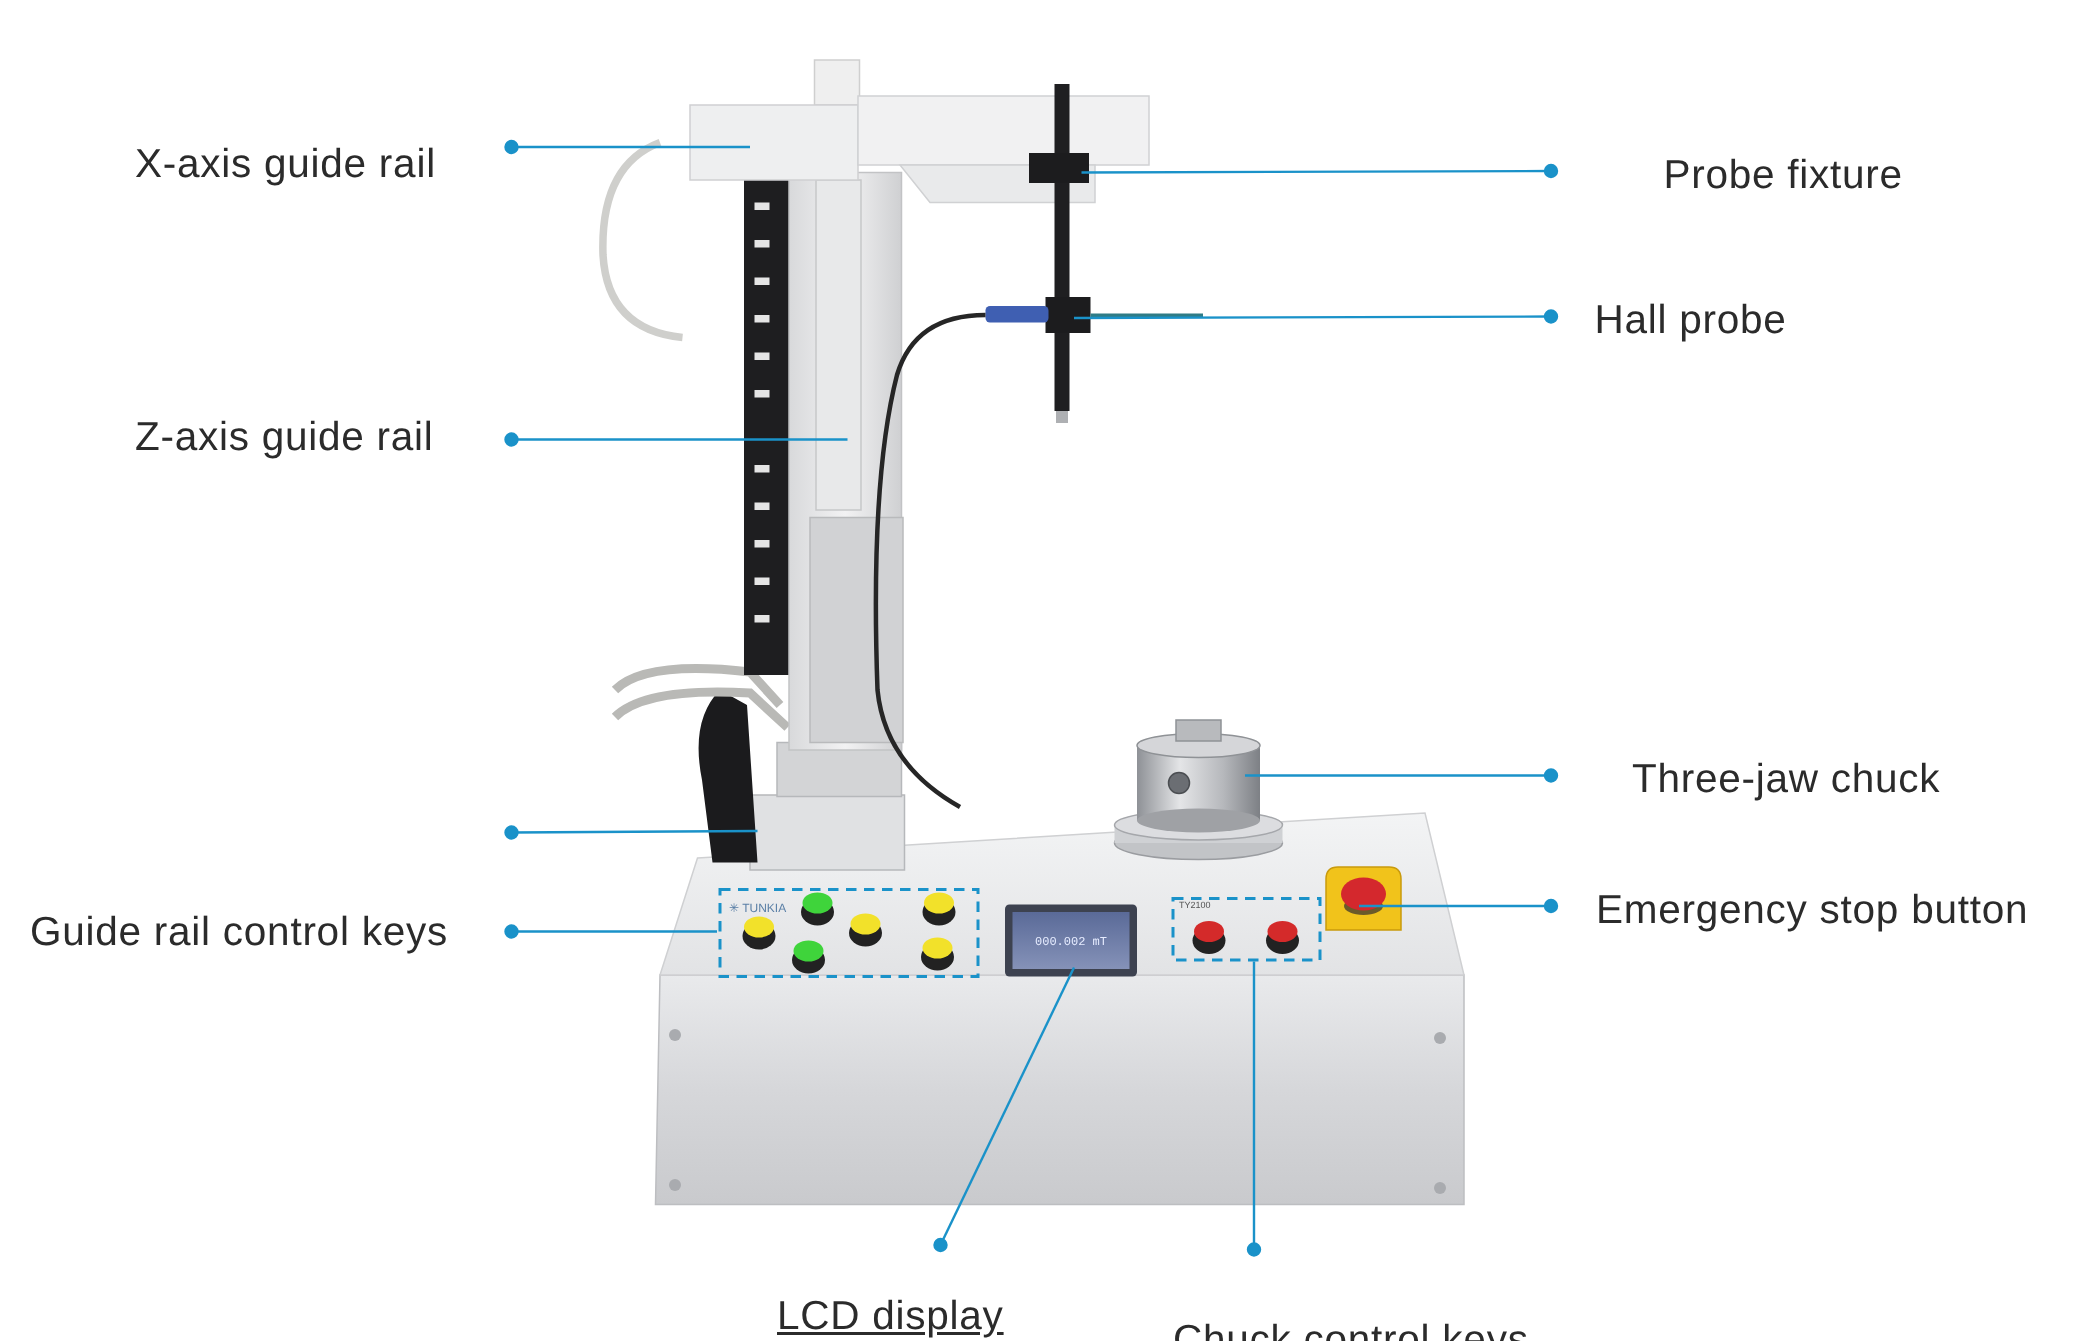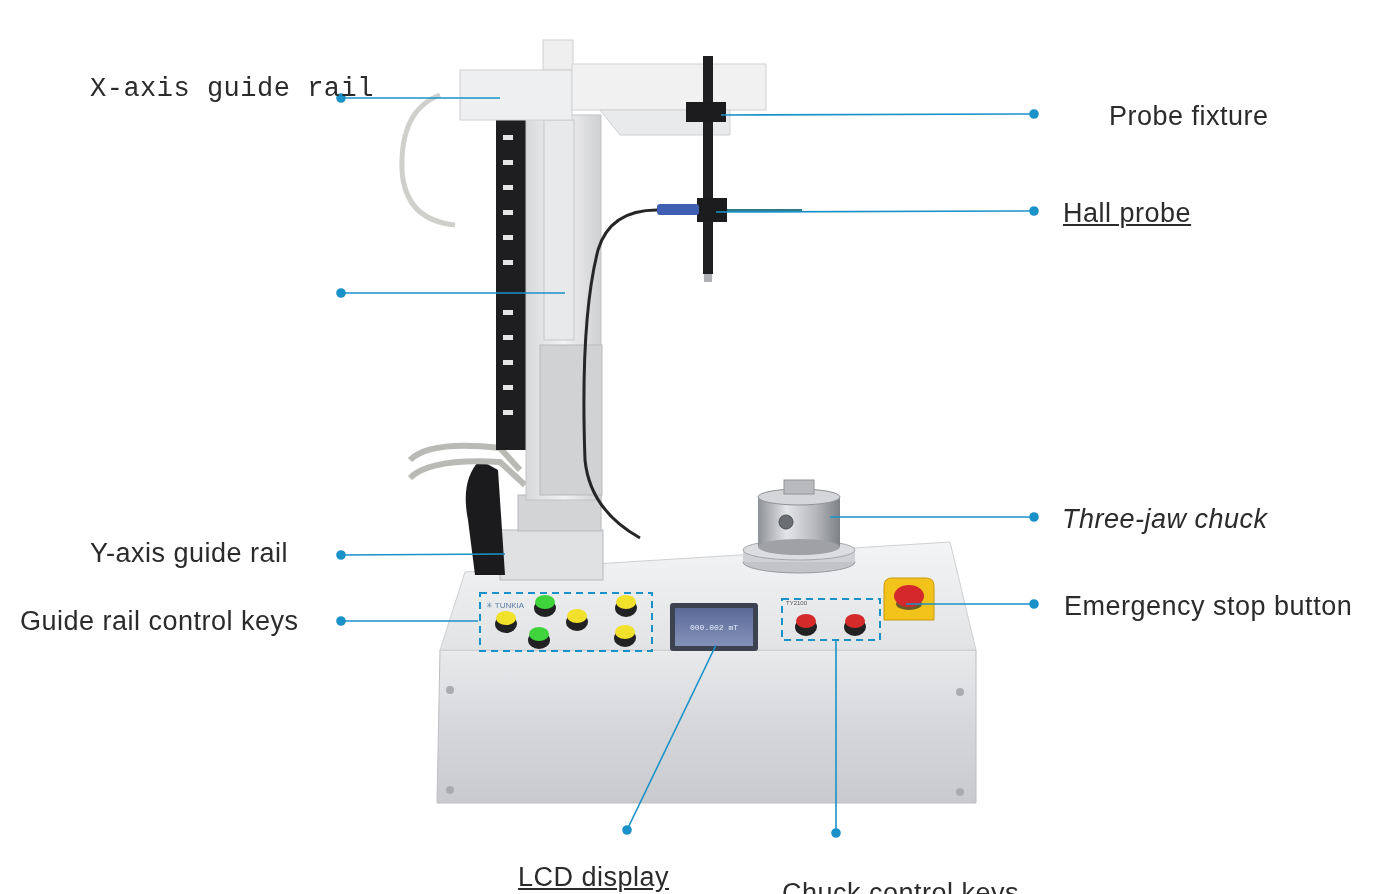--- a/index.html
+++ b/index.html
@@ -180,22 +180,22 @@
         <circle cx="1034" cy="517" r="4"></circle>
       <line x1="1034" y1="604" x2="906" y2="604"></line>
         <circle cx="1034" cy="604" r="4"></circle>
       <line x1="627" y1="830" x2="716" y2="645"></line>
         <circle cx="627" cy="830" r="4"></circle>
       <line x1="836" y1="833" x2="836" y2="641"></line>
         <circle cx="836" cy="833" r="4"></circle>
     </g>
   </svg>
 
-  <div class="label" style="left:90px; top:76px;font-family:Liberation Mono, monospace;">X-axis guide rail</div>
-  <div class="label" style="left:90px; top:540px;">Y-axis guide rail</div>
+  <div class="label" style="left:90px; top:96px;">X-axis guide rail</div>
+  <div class="label" style="left:90px; top:278px;">Z-axis guide rail</div>
   <div class="label" style="left:0px; top:608px;margin-left:20px;">Guide rail control keys</div>
   <div class="label" style="left:1063px; top:103px;margin-left:46px;">Probe fixture</div>
-  <div class="label" style="left:1063px; top:200px;text-decoration:underline;">Hall probe</div>
-  <div class="label" style="left:1062px; top:506px;font-style:italic;">Three-jaw chuck</div>
+  <div class="label" style="left:1063px; top:200px;">Hall probe</div>
+  <div class="label" style="left:1088px; top:506px;">Three-jaw chuck</div>
   <div class="label" style="left:1064px; top:593px;">Emergency stop button</div>
   <div class="label" style="left:518px; top:864px;text-decoration:underline;">LCD display</div>
   <div class="label" style="left:782px; top:864px;margin-top:16px;">Chuck control keys</div>
 </div>
 
 </body></html>

